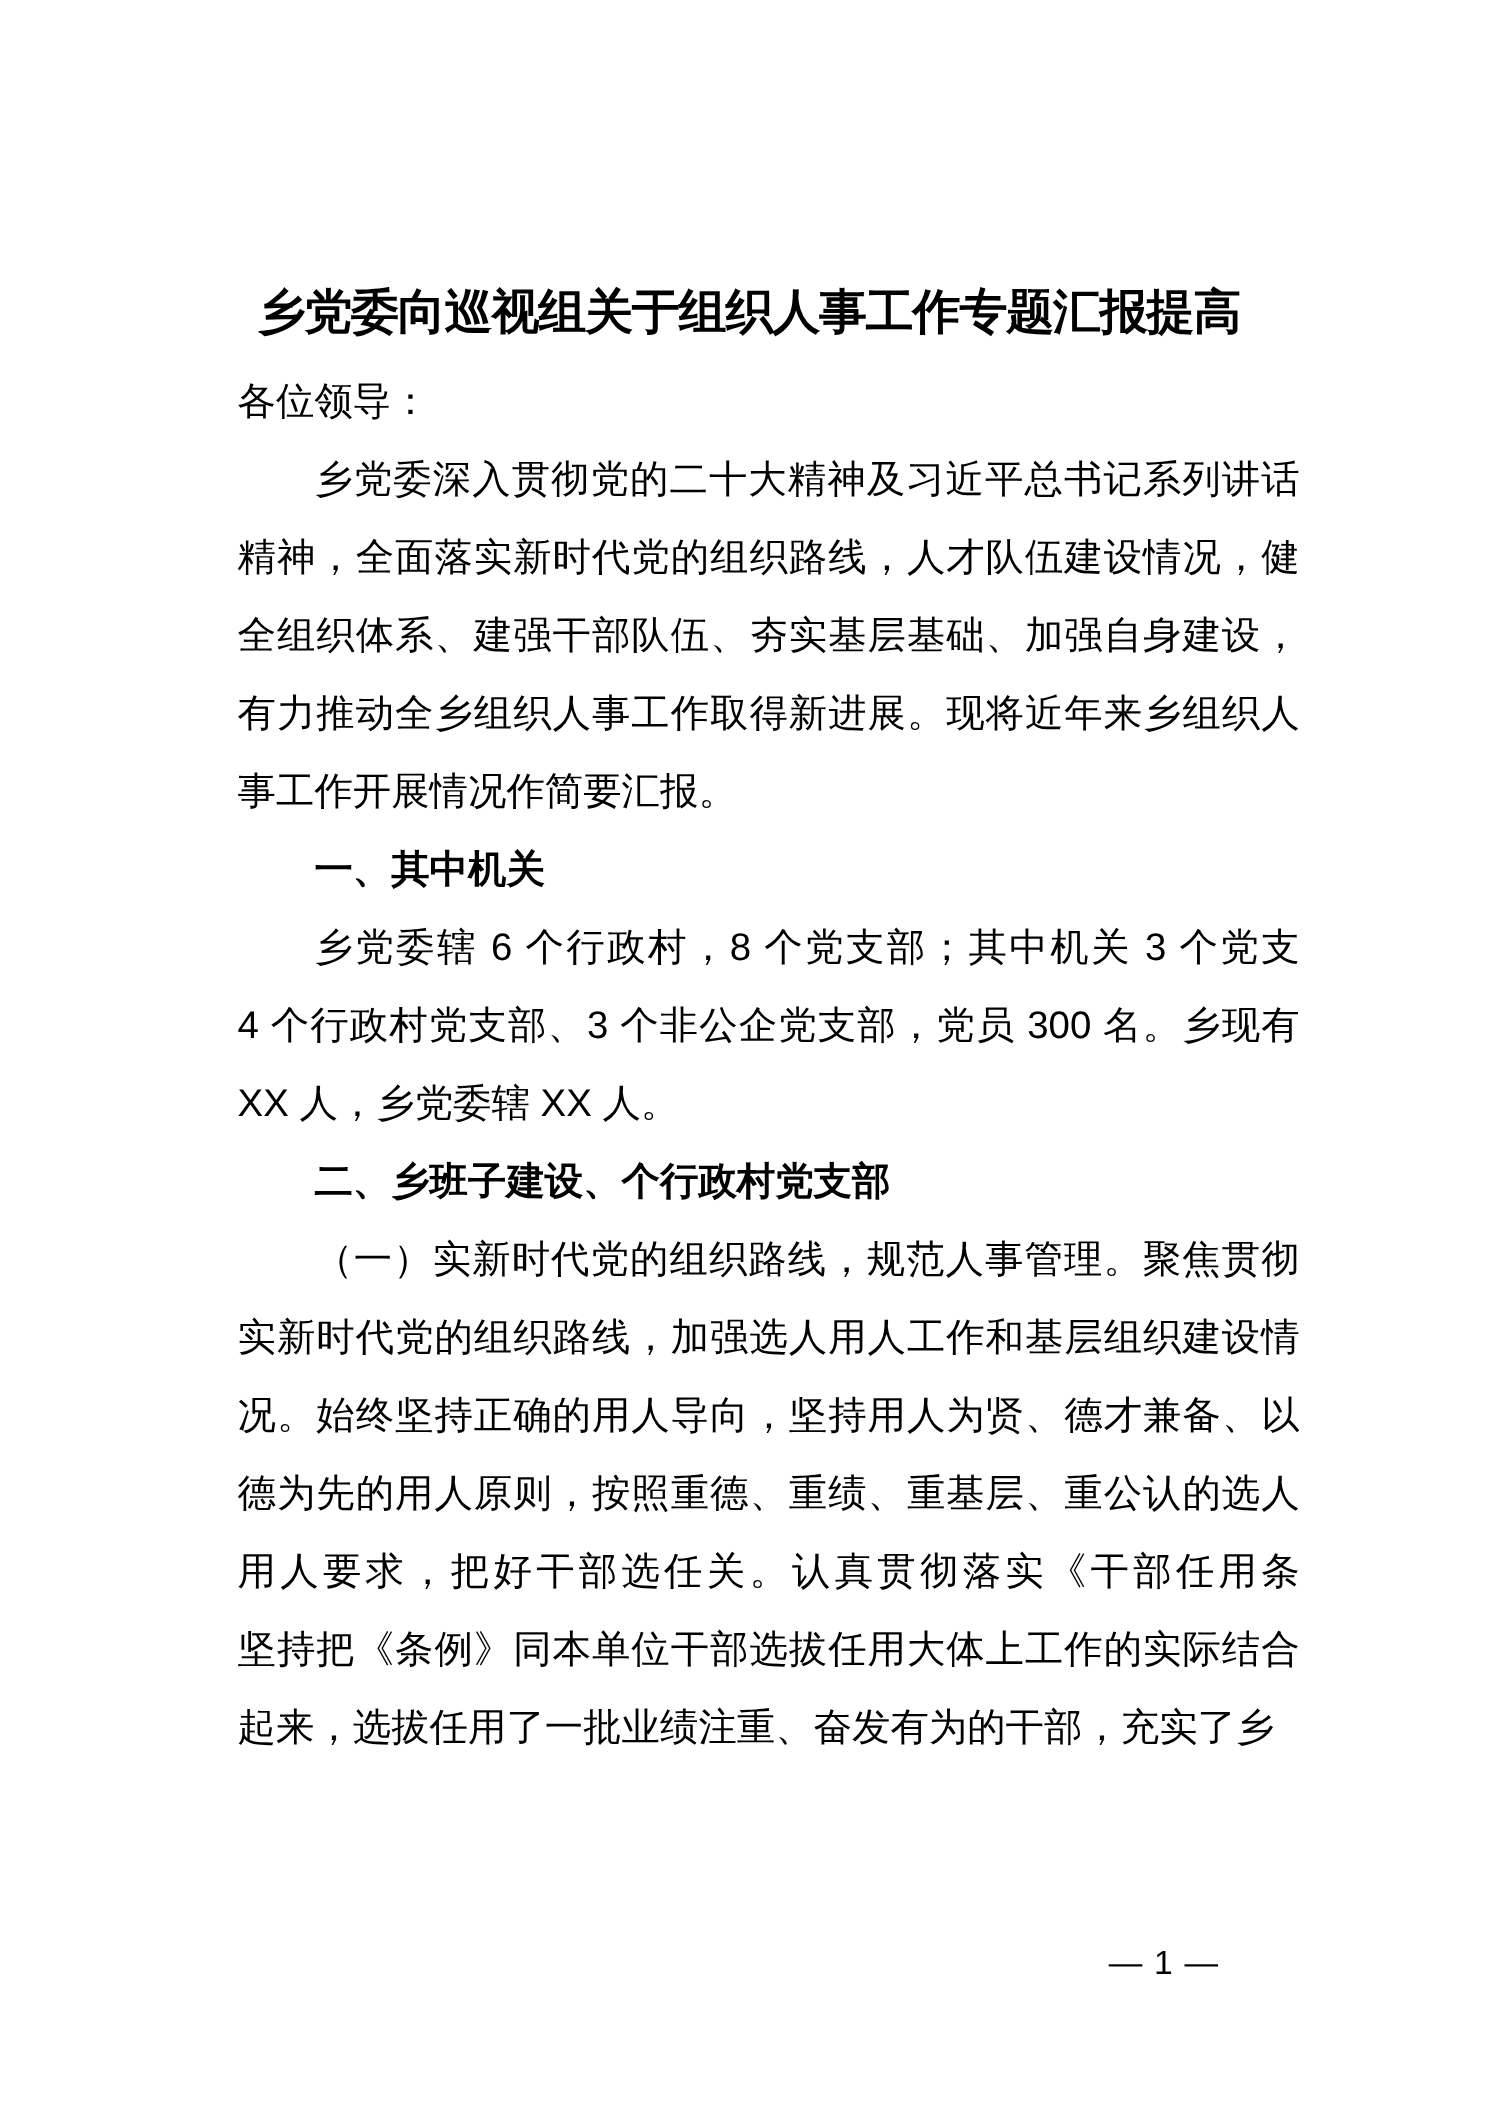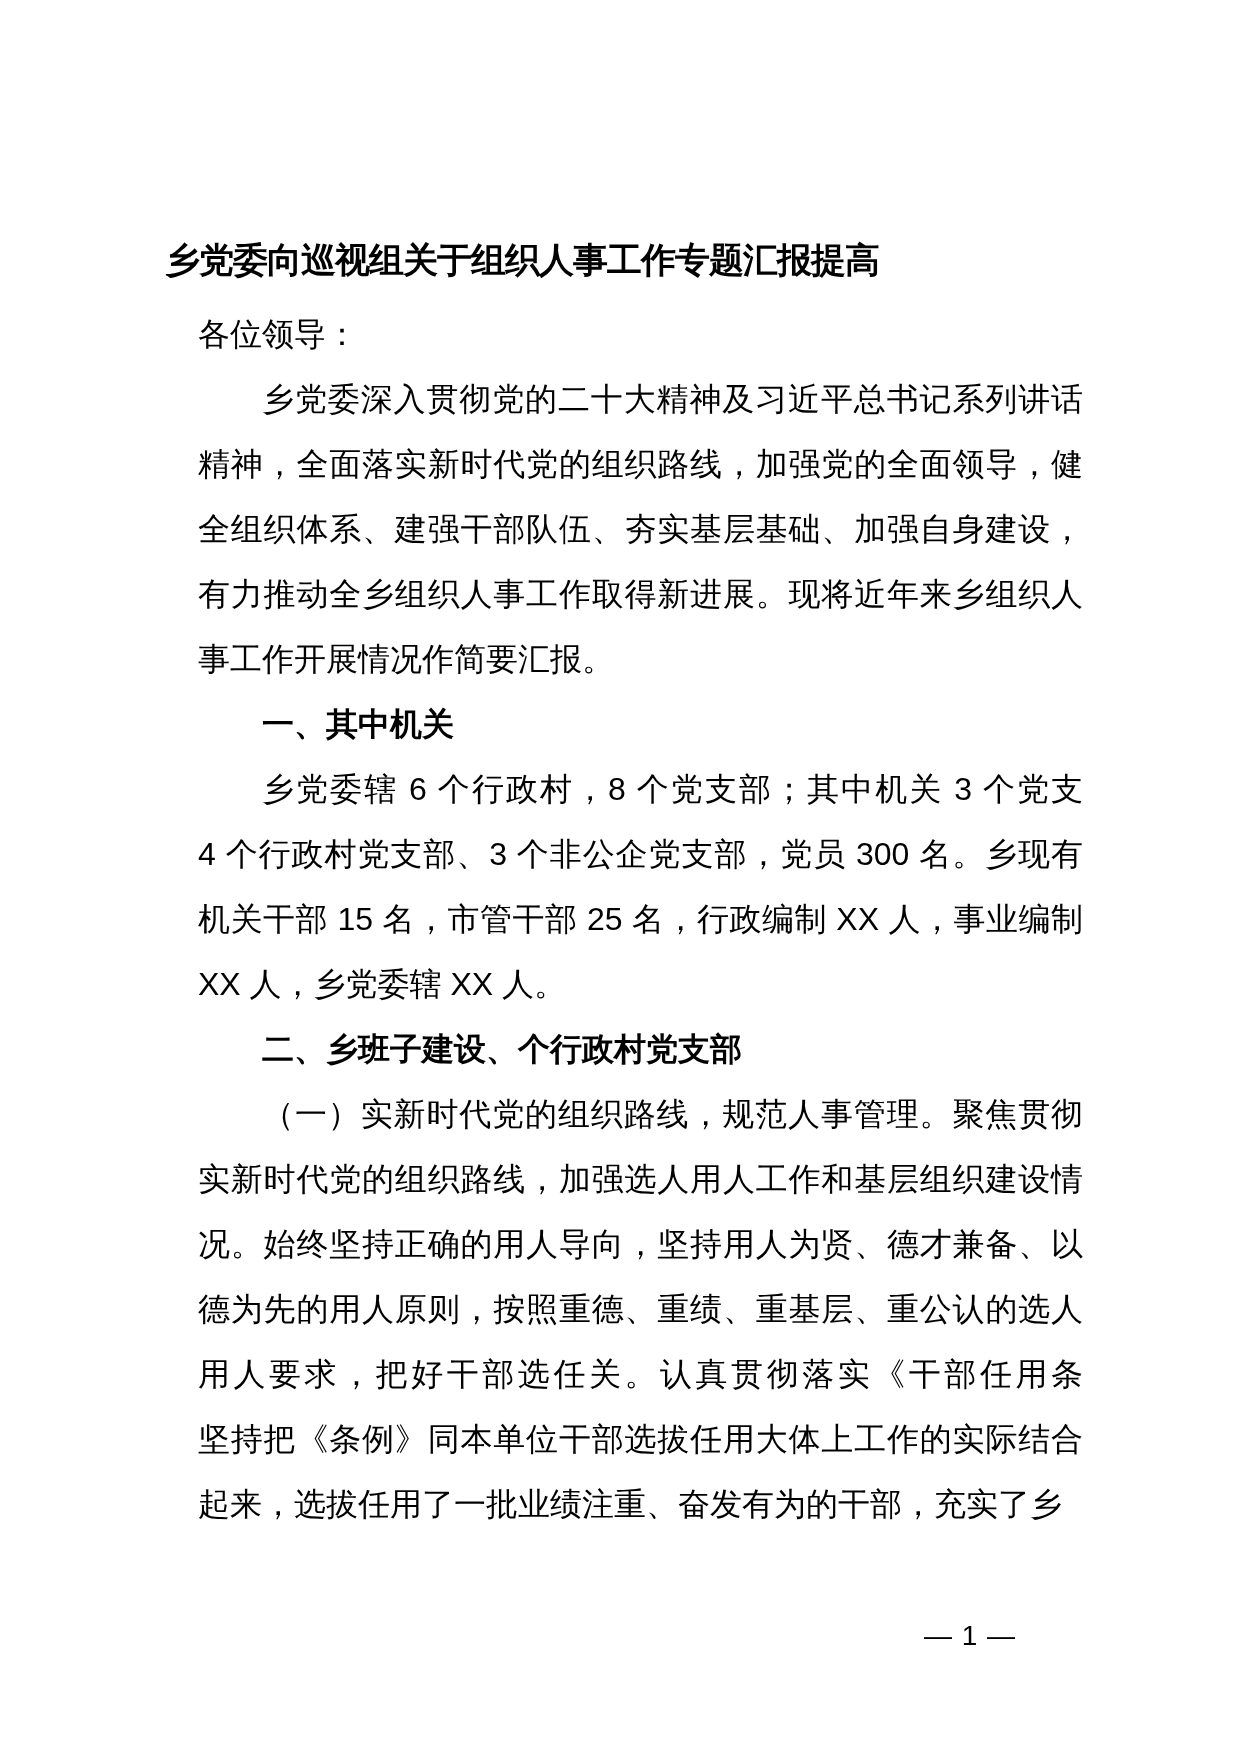--- a/index.html
+++ b/index.html
@@ -22,25 +22,25 @@
   }
   .content {
     position: absolute;
     left: 165px;
     top: 0;
     width: 918px;
   }
   .doc-title {
     padding-top: 237px;
     margin-bottom: 19px;
-    font-size: 35px;
+    font-size: 40px;
     font-weight: bold;
     letter-spacing: -1px;
     line-height: 46px;
-    text-align: left;
+    text-align: center;
     white-space: nowrap;
   }
   .line {
     font-size: 32px;
     line-height: 65px;
     height: 65px;
     text-align: justify;
     overflow: hidden;
     margin-left: 33px;
   }
@@ -66,28 +66,27 @@
   }
 </style>
 </head>
 <body>
 
 <div class="page">
   <div class="content">
       <div class="doc-title">乡党委向巡视组关于组织人事工作专题汇报提高</div>
       <div class="line">各位领导：</div>
       <div class="line indent fill">乡党委深入贯彻党的二十大精神及习近平总书记系列讲话</div>
-      <div class="line fill">精神，全面落实新时代党的组织路线，加强党的全面领导，健</div>
+      <div class="line fill">精神，全面落实新时代党的组织路线，人才队伍建设情况，健</div>
       <div class="line fill">全组织体系、建强干部队伍、夯实基层基础、加强自身建设，</div>
       <div class="line fill">有力推动全乡组织人事工作取得新进展。现将近年来乡组织人</div>
       <div class="line">事工作开展情况作简要汇报。</div>
       <div class="line bold indent">一、其中机关</div>
       <div class="line indent fill">乡党委辖 6 个行政村，8 个党支部；其中机关 3 个党支部、</div>
       <div class="line fill">4 个行政村党支部、3 个非公企党支部，党员 300 名。乡现有</div>
-      <div class="line fill">机关干部 15 名，市管干部 25 名，行政编制 XX 人，事业编制</div>
       <div class="line">XX 人，乡党委辖 XX 人。</div>
       <div class="line bold indent">二、乡班子建设、个行政村党支部</div>
       <div class="line indent fill">（一）实新时代党的组织路线，规范人事管理。聚焦贯彻落</div>
       <div class="line fill">实新时代党的组织路线，加强选人用人工作和基层组织建设情</div>
       <div class="line fill">况。始终坚持正确的用人导向，坚持用人为贤、德才兼备、以</div>
       <div class="line fill">德为先的用人原则，按照重德、重绩、重基层、重公认的选人</div>
       <div class="line fill">用人要求，把好干部选任关。认真贯彻落实《干部任用条例》，</div>
       <div class="line fill">坚持把《条例》同本单位干部选拔任用大体上工作的实际结合</div>
       <div class="line">起来，选拔任用了一批业绩注重、奋发有为的干部，充实了乡</div>
     </div>

